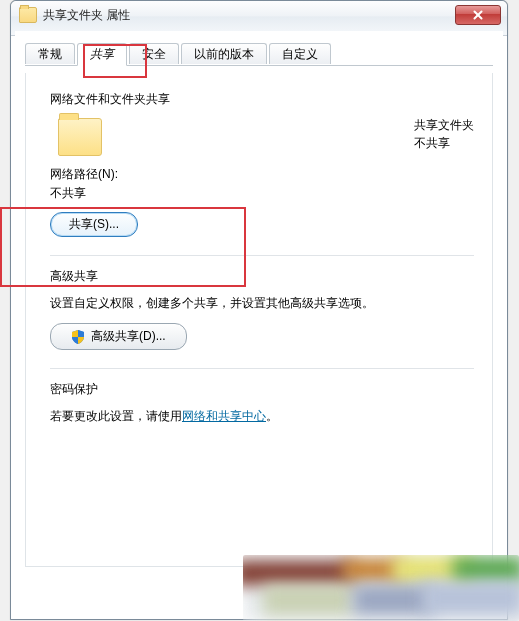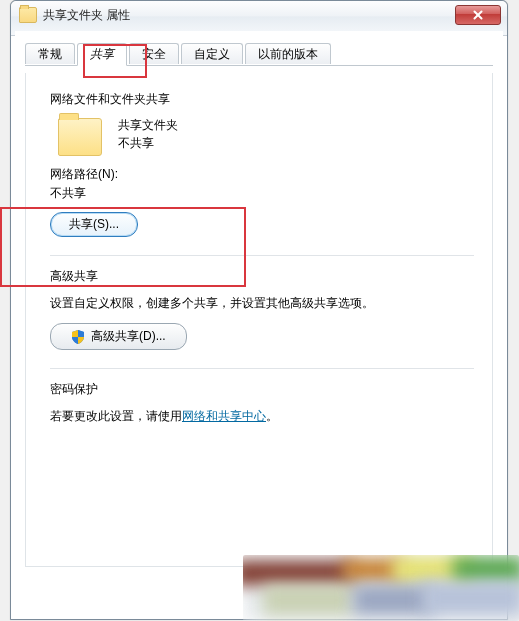--- a/index.html
+++ b/index.html
@@ -152,20 +152,21 @@
   .divider {
     border: none;
     border-top: 1px solid #e0e4e8;
     margin: 18px 0 12px 0;
   }
 
   .folder-row {
     display: flex;
     align-items: flex-start;
     margin: 6px 0 10px 8px;
+    justify-content: space-between;
   }
   .big-folder {
     width: 42px;
     height: 36px;
     background: linear-gradient(to bottom, #fef2c6 0%, #fde087 100%);
     border: 1px solid #e3c266;
     border-radius: 2px 3px 3px 2px;
     position: relative;
     margin-right: 16px;
     margin-top: 2px;
@@ -283,22 +284,22 @@
       <span class="close-x"></span>
     </div>
   </div>
 
   <div class="client">
 
     <div class="tabs">
       <div class="tab">常规</div>
       <div class="tab active">共享</div>
       <div class="tab">安全</div>
+      <div class="tab">以前的版本</div>
       <div class="tab">自定义</div>
-      <div class="tab">以前的版本</div>
     </div>
 
     <div class="panel">
 
       <div class="section-title">网络文件和文件夹共享</div>
 
       <div class="folder-row">
         <div class="big-folder"></div>
         <div class="folder-info">
           <div>共享文件夹</div>

